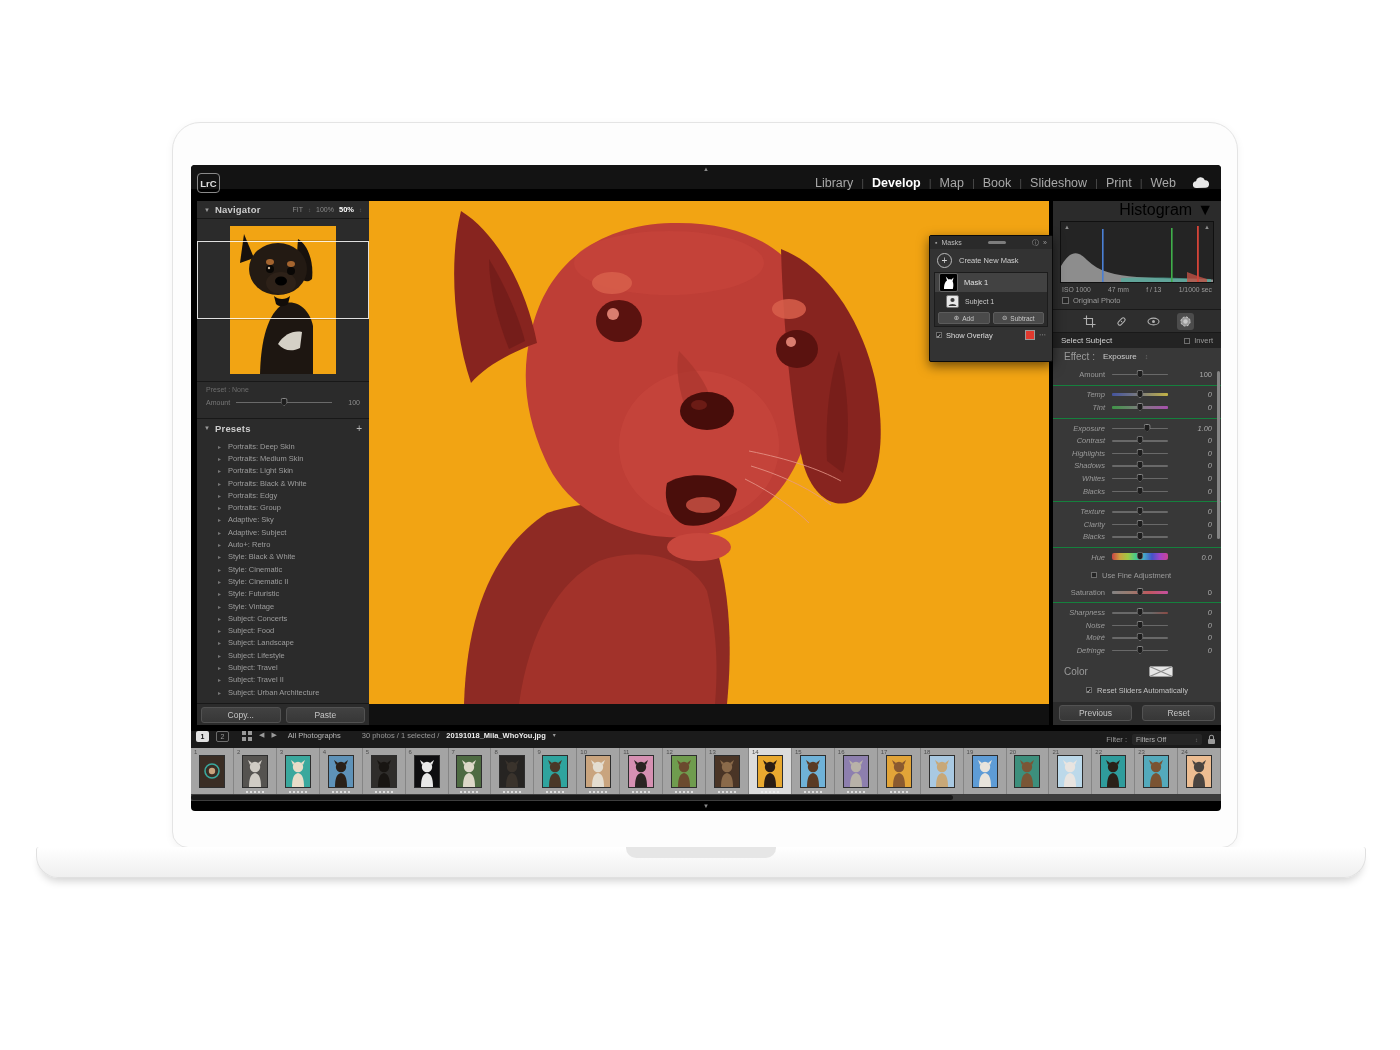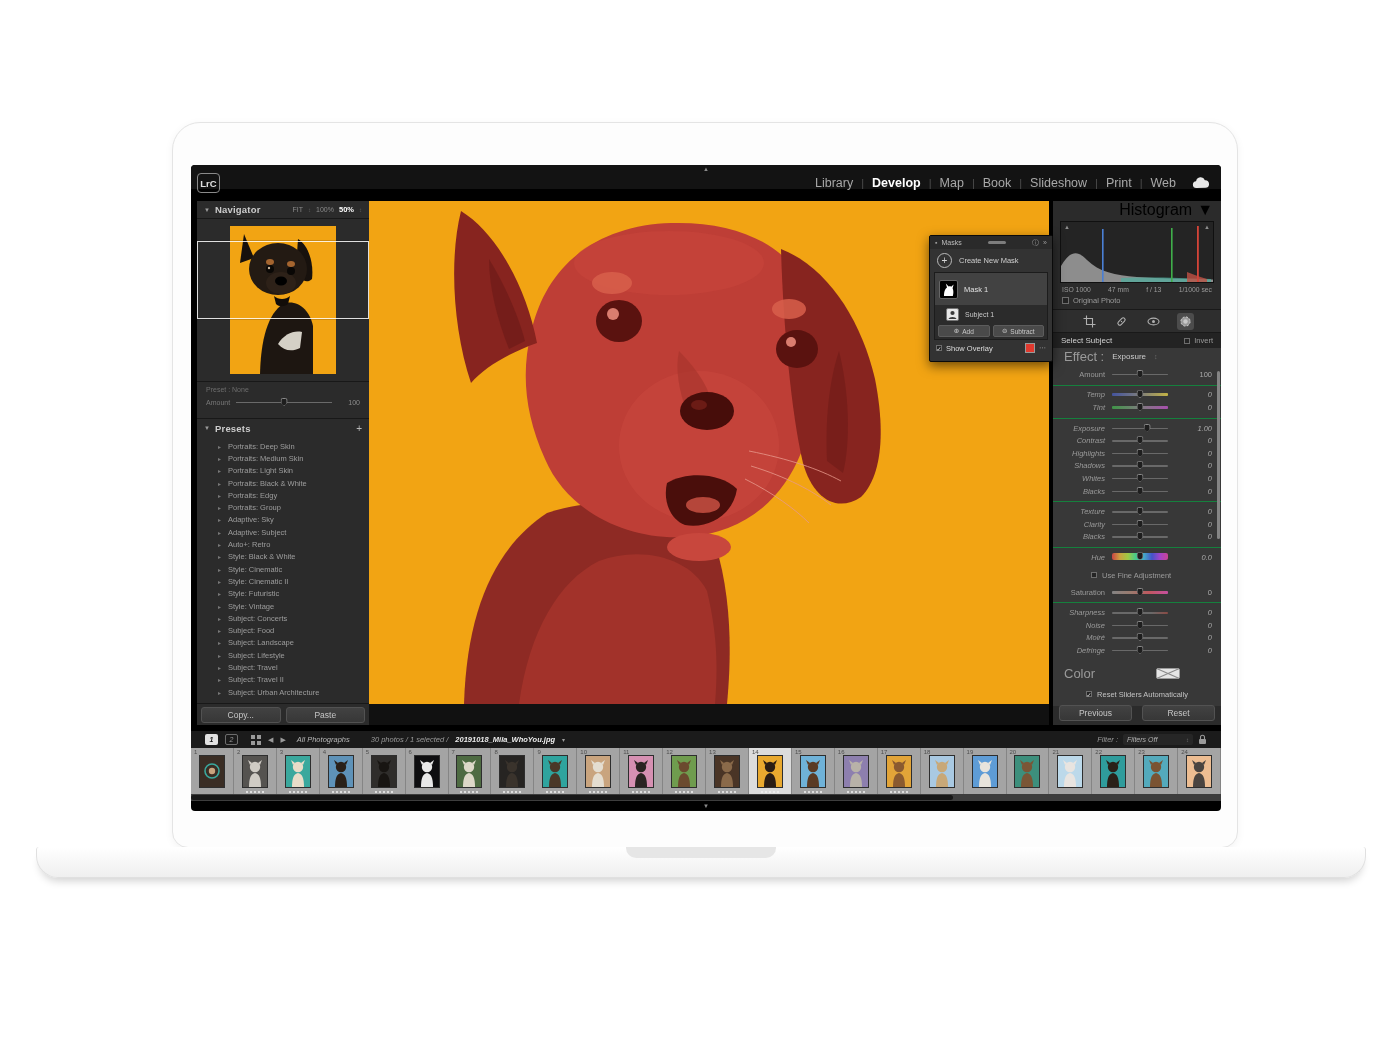--- a/index.html
+++ b/index.html
@@ -83,21 +83,21 @@
   .tool-strip{height:24px;background:#2e2e2e;border-top:1px solid #191919;border-bottom:1px solid #191919;
     display:flex;align-items:center;justify-content:center;gap:15px;}
   .tool{width:17px;height:17px;display:flex;align-items:center;justify-content:center;border-radius:3px;cursor:pointer;}
   .tool.active{background:#4c4c4c;}
   .select-subject{height:15px;background:#232323;display:flex;align-items:center;padding:0 8px;gap:4px;}
   .ss-label{font-size:8px;color:#d2d2d2;}
   .ss-right{margin-left:auto;display:flex;gap:4px;align-items:center;}
   .cb.sm{width:6px;height:6px;}
   .adjust{background:#383838;padding-bottom:5px;}
   .effect-row{height:17px;display:flex;align-items:center;gap:8px;padding:0 11px;}
-  .eff-label{font-size:13px;color:#9a9a9a;}
+  .eff-label{font-size:10px;color:#9a9a9a;}
   .eff-value{font-size:8px;color:#cccccc;}
   .sgroup{padding:3px 0 4px;}
   .sgroup + .sgroup{border-top:1px solid #15803d;font-style:italic;}
   .srow{height:12.6px;display:flex;align-items:center;padding:0 9px;}
   .srow .slabel{width:50px;text-align:right;font-size:7.5px;color:#9a9a9a;padding-right:7px;white-space:nowrap;}
   .strack{position:relative;width:56px;height:9px;flex:none;}
   .strack .line{position:absolute;left:0;right:0;top:4px;height:1.5px;background:#696969;border-radius:1px;}
   .strack.temp .line{top:3px;height:3px;background:linear-gradient(90deg,#44549e,#7d7d7d,#c3b244);}
   .strack.tint .line{top:3px;height:3px;background:linear-gradient(90deg,#3f9447,#7d7d7d,#a84fae);}
   .strack.sat .line{top:3px;height:3px;background:linear-gradient(90deg,#838383,#9b7b6e,#c0585f,#c64fa0);}
@@ -120,37 +120,37 @@
     border:1px solid #0a0a0a;border-radius:2px;box-shadow:0 4px 12px rgba(0,0,0,.55);z-index:6;}
   .mp-header{height:13px;background:#2a2a2a;display:flex;align-items:center;padding:0 5px;gap:4px;}
   .mp-title{font-size:7px;color:#bdbdbd;}
   .mp-pill{width:18px;height:3px;background:#7d7d7d;border-radius:2px;margin:0 auto;}
   .mp-ico{font-size:7px;color:#9a9a9a;}
   .mp-create{height:23px;display:flex;align-items:center;gap:7px;padding:0 7px;}
   .plus-circle{width:15px;height:15px;border:1.4px solid #b9b9b9;border-radius:50%;color:#d5d5d5;
     font-size:10px;display:flex;align-items:center;justify-content:center;line-height:0;}
   .mp-create .lbl{font-size:7.5px;color:#cfcfcf;}
   .mp-list{margin:0 4px;background:#2b2b2b;border:1px solid #1c1c1c;}
-  .mask-row{height:32px;background:#424242;display:flex;align-items:center;gap:6px;padding:0 4px;}
+  .mask-row{height:19px;background:#424242;display:flex;align-items:center;gap:6px;padding:0 4px;}
   .mask-thumb{width:19px;height:19px;background:#000;border:1px solid #666;border-radius:2px;flex:none;}
   .mask-row .lbl{font-size:7.5px;color:#e0e0e0;}
   .comp-row{height:18px;display:flex;align-items:center;gap:6px;padding:0 4px 0 11px;}
   .comp-thumb{width:13px;height:13px;background:#e8e8e8;border:1px solid #777;border-radius:2px;flex:none;
     display:flex;align-items:center;justify-content:center;}
   .comp-row .lbl{font-size:7px;color:#c9c9c9;}
   .addsub{height:16px;display:flex;gap:3px;padding:2px 3px;}
   .as-btn{flex:1;background:#4a4a4a;border:1px solid #5c5c5c;border-radius:2px;color:#c9c9c9;font-size:6.5px;
     display:flex;align-items:center;justify-content:center;gap:3px;cursor:pointer;}
   .mp-footer{height:16px;display:flex;align-items:center;gap:4px;padding:0 6px;}
   .mp-footer .lbl{font-size:7.5px;color:#dddddd;}
   .overlay-swatch{margin-left:auto;width:10px;height:10px;border:1px solid #999;}
   .mp-dots{font-size:7px;color:#bdbdbd;}
   
   .fsbar{position:absolute;left:0;top:566px;width:1030px;height:17px;background:#1b1b1b;display:flex;
-    align-items:center;padding:0 14px;gap:7px;font-style:italic;}
+    padding:0 5px;gap:7px;}
   .scr-box{width:13px;height:11px;border-radius:2px;font-size:7px;display:flex;align-items:center;justify-content:center;cursor:pointer;}
   .scr-box.on{background:#e2e2e2;color:#141414;font-weight:bold;}
   .scr-box.off{border:1px solid #6d6d6d;color:#9a9a9a;}
   .fs-arrow{color:#9a9a9a;font-size:7px;cursor:pointer;}
   .fs-src{font-size:7.5px;color:#b8b8b8;margin-left:4px;}
   .fs-status{font-size:7.5px;color:#9a9a9a;}
   .fs-file{font-size:7.5px;color:#ededed;font-weight:bold;}
   .fs-caret{font-size:6px;color:#9a9a9a;}
   .fs-right{margin-left:auto;display:flex;align-items:center;gap:5px;}
   .filter-well{width:70px;height:11px;background:#262626;border-radius:2px;display:flex;align-items:center;

